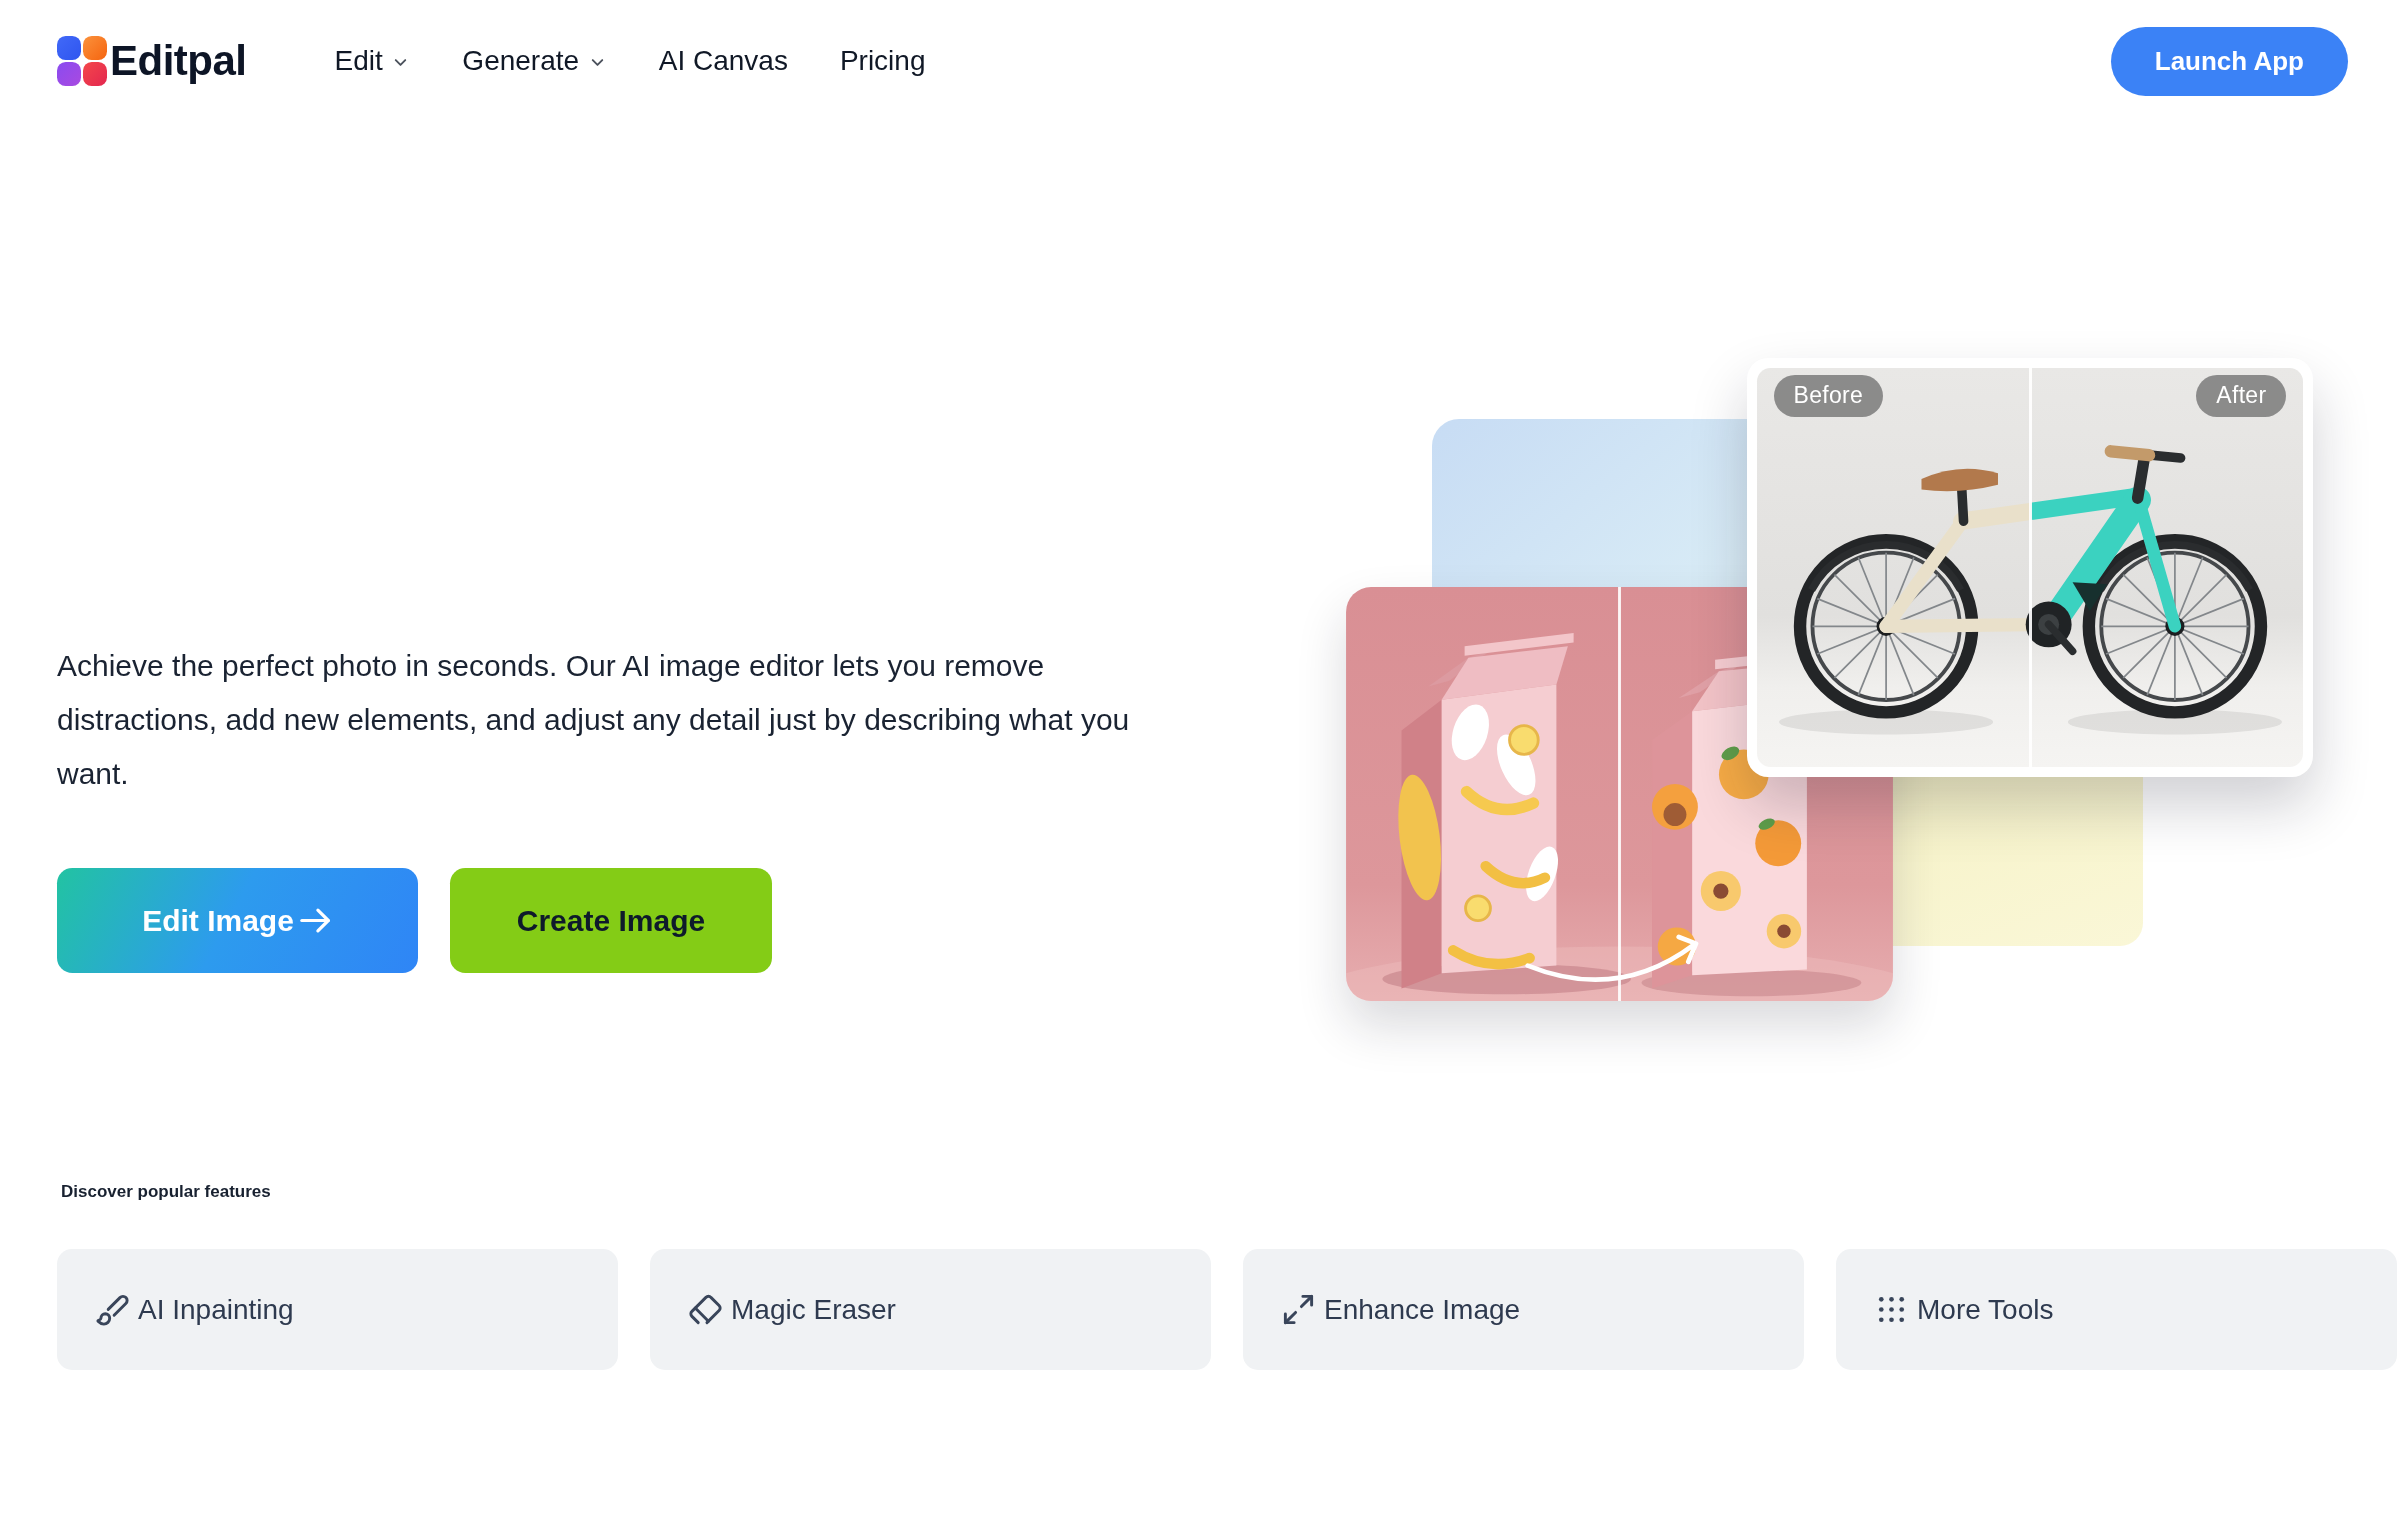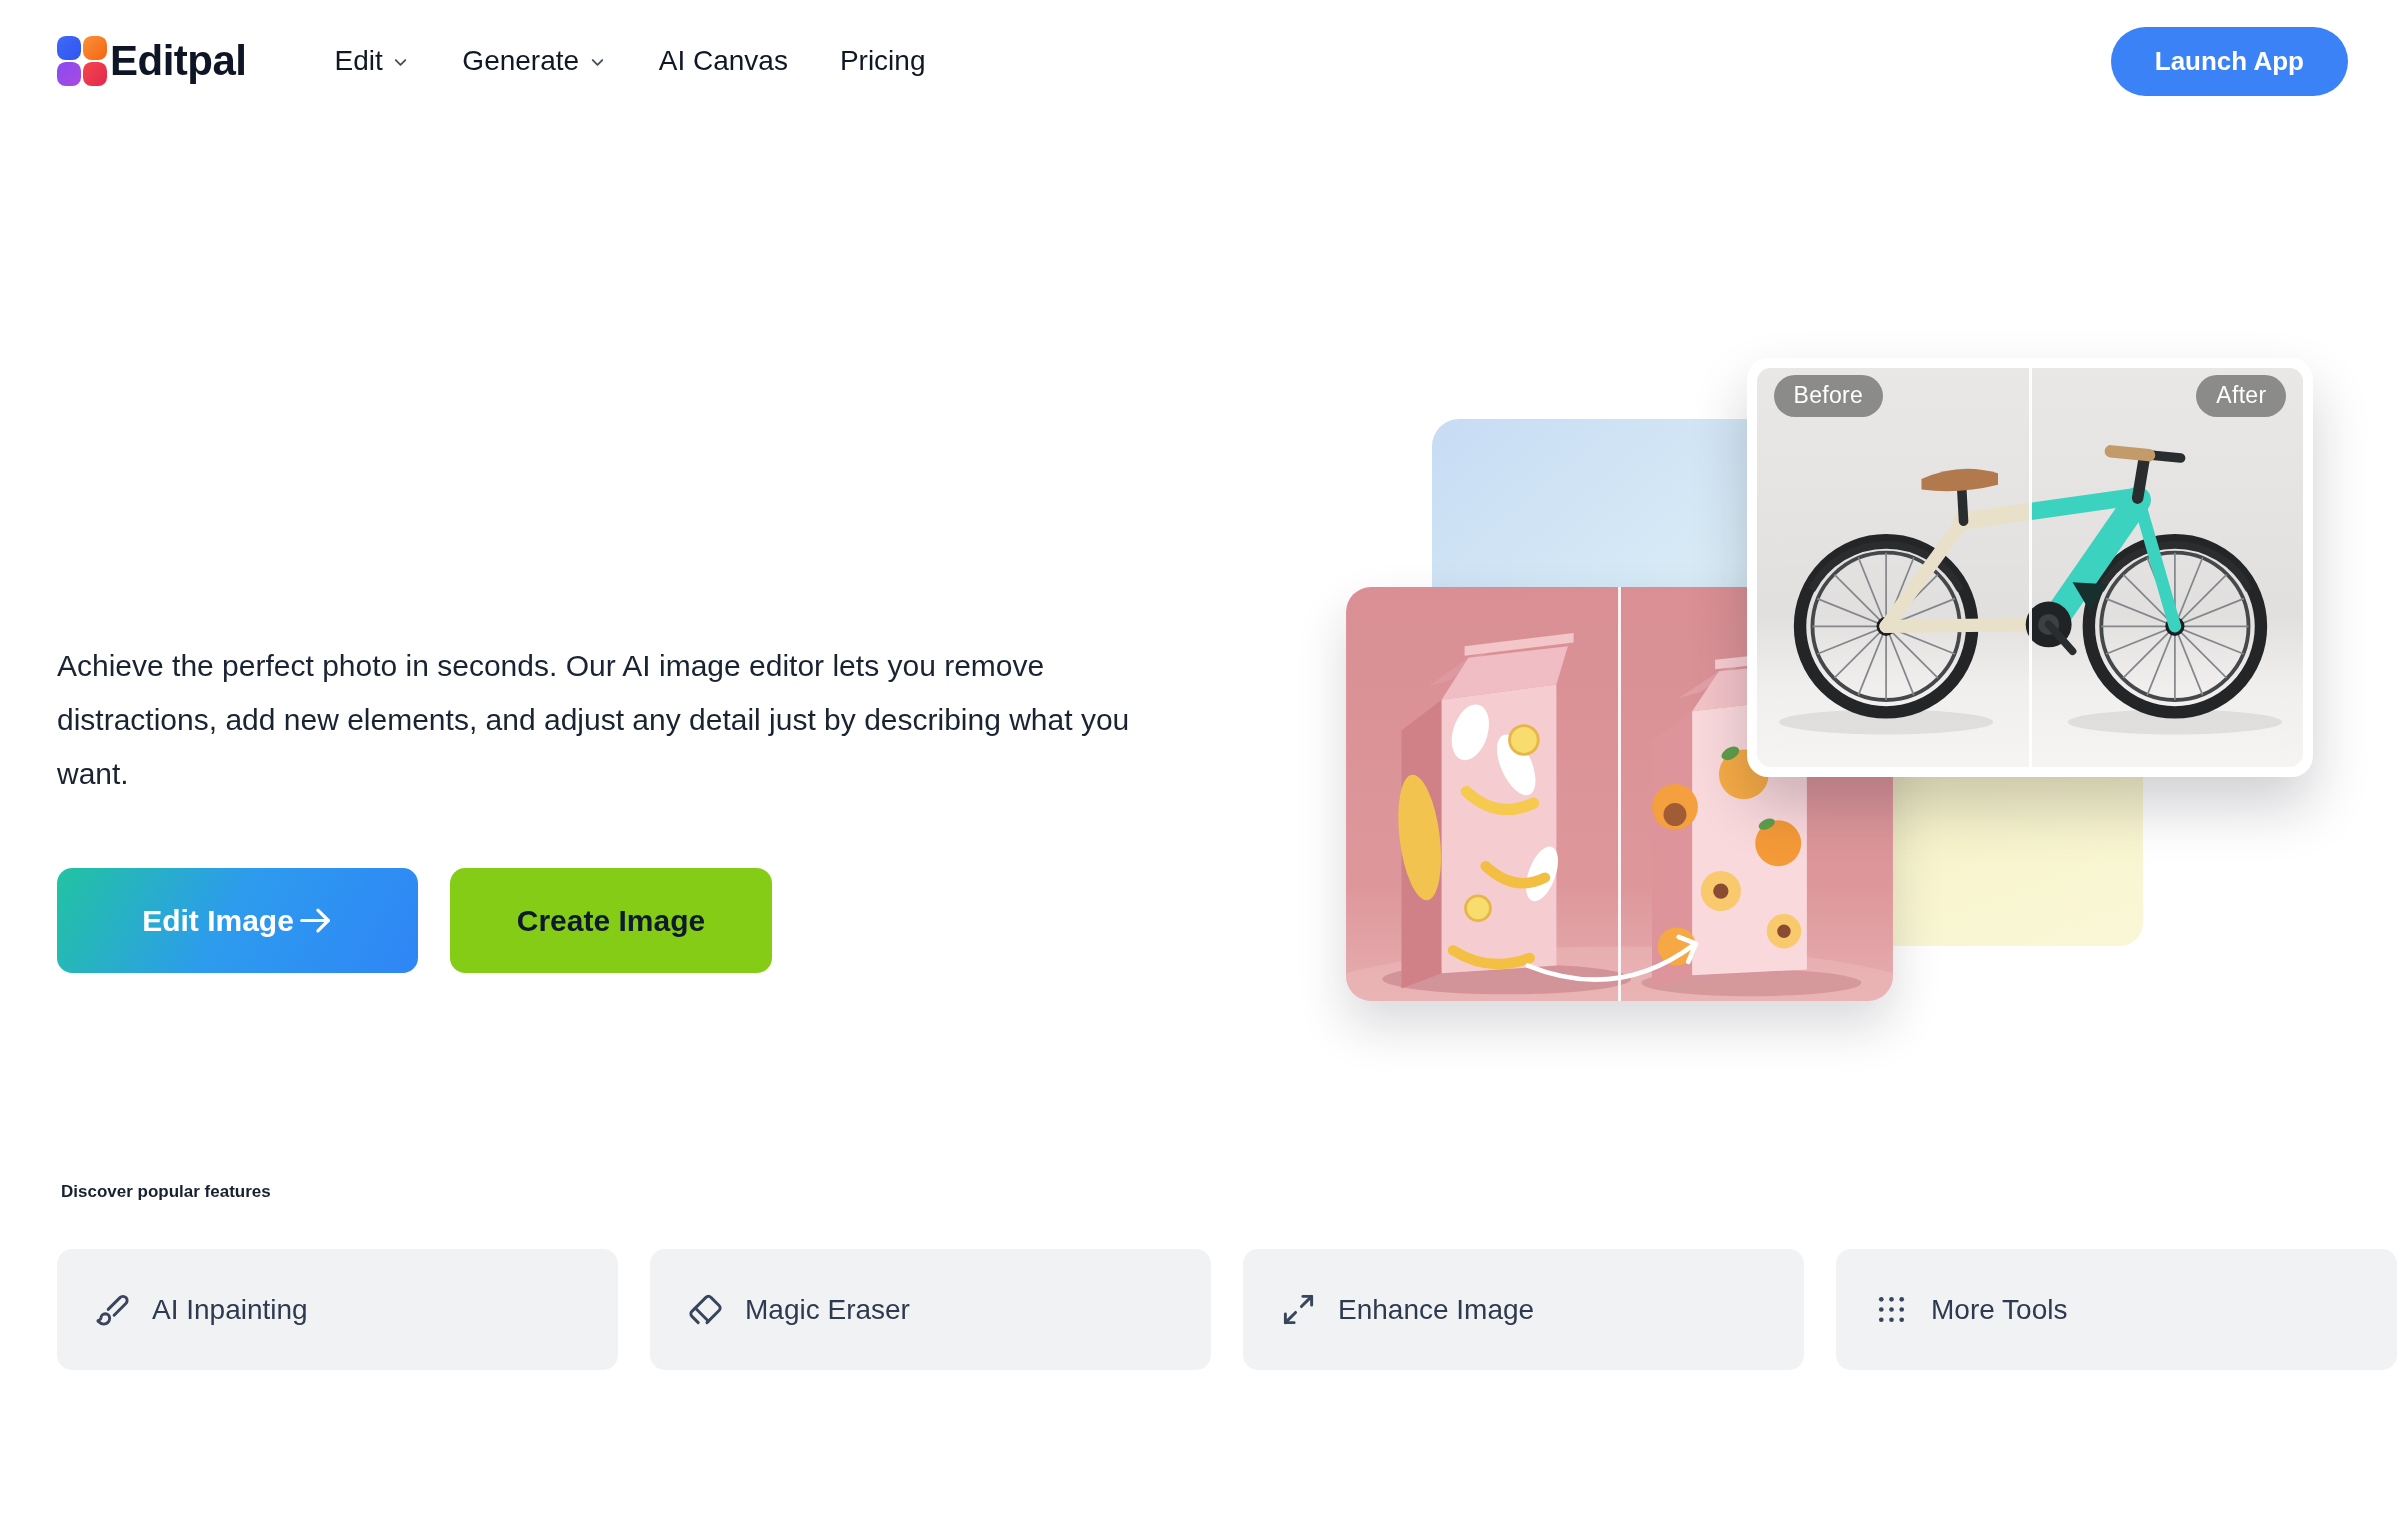--- a/index.html
+++ b/index.html
@@ -57,21 +57,21 @@
      background:rgba(255,255,255,.92);}
   .badge{position:absolute;top:7px;background:rgba(122,122,122,.85);color:#fff;font-size:23px;
      font-weight:500;padding:7.6px 20px;border-radius:955px;letter-spacing:0.3px;}
   .badge-before{left:17px;}
   .badge-after{right:17px;}
 
   
   .features-h{position:absolute;left:57px;top:1178px;font-size:17px;font-weight:700;color:#182130;margin:4px;}
   .cards{position:absolute;left:57px;top:1249px;display:flex;gap:32px;}
   .card{width:561px;height:121px;border-radius:15px;background:#f0f2f4;display:flex;align-items:center;
-        padding:14px 38px;gap:22px;box-sizing:border-box;cursor:pointer;}
+        padding:14px 38px;gap:8px;box-sizing:border-box;cursor:pointer;}
   .card-label{font-size:28px;color:#2e3a4f;font-weight:400;}
   .f-icon{width:35px;height:35px;flex:0 0 auto;}
   .f-icon path,.f-icon line,.f-icon polyline{stroke:#39455a;stroke-width:2;fill:none;
         stroke-linecap:round;stroke-linejoin:round;}
   .f-icon circle{fill:#39455a;}
 </style>
 </head>
 <body>
 
 <div class="page">

